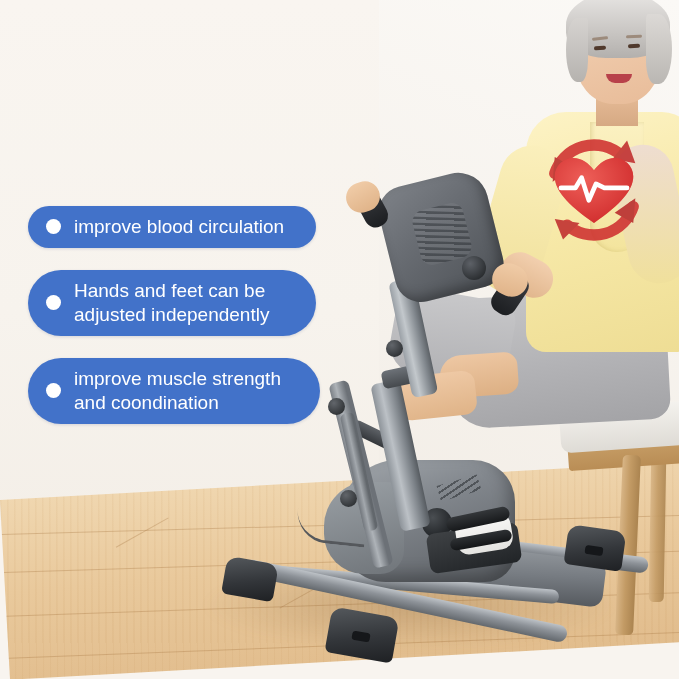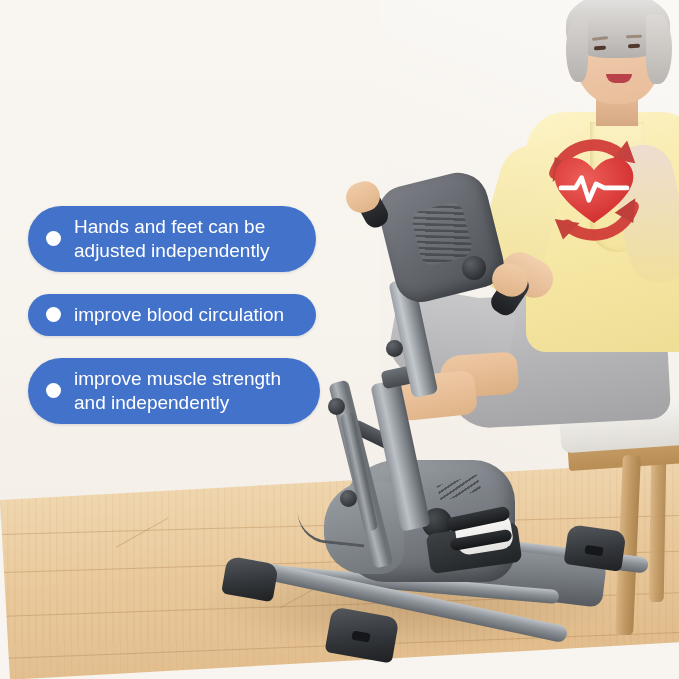--- a/index.html
+++ b/index.html
@@ -532,29 +532,29 @@
     <div class="head-unit-rib"></div>
     <div class="knob-main"></div>
     <div class="grip g-left"></div>
     <div class="grip g-right"></div>
     <div class="hand h-left"></div>
     <div class="hand h-right"></div>
   </div>
 
 
   <div class="pills">
+    <div class="pill p2">
+      <span class="dot"></span>
+      <span class="ptext">improve blood circulation</span>
+    </div>
     <div class="pill p1">
       <span class="dot"></span>
       <span class="ptext">Hands and feet can be
 adjusted independently</span>
     </div>
-    <div class="pill p2">
-      <span class="dot"></span>
-      <span class="ptext">improve blood circulation</span>
-    </div>
     <div class="pill p3">
       <span class="dot"></span>
       <span class="ptext">improve muscle strength
-and independently</span>
+and coondination</span>
     </div>
   </div>
 
 </div>
 
 </body></html>

